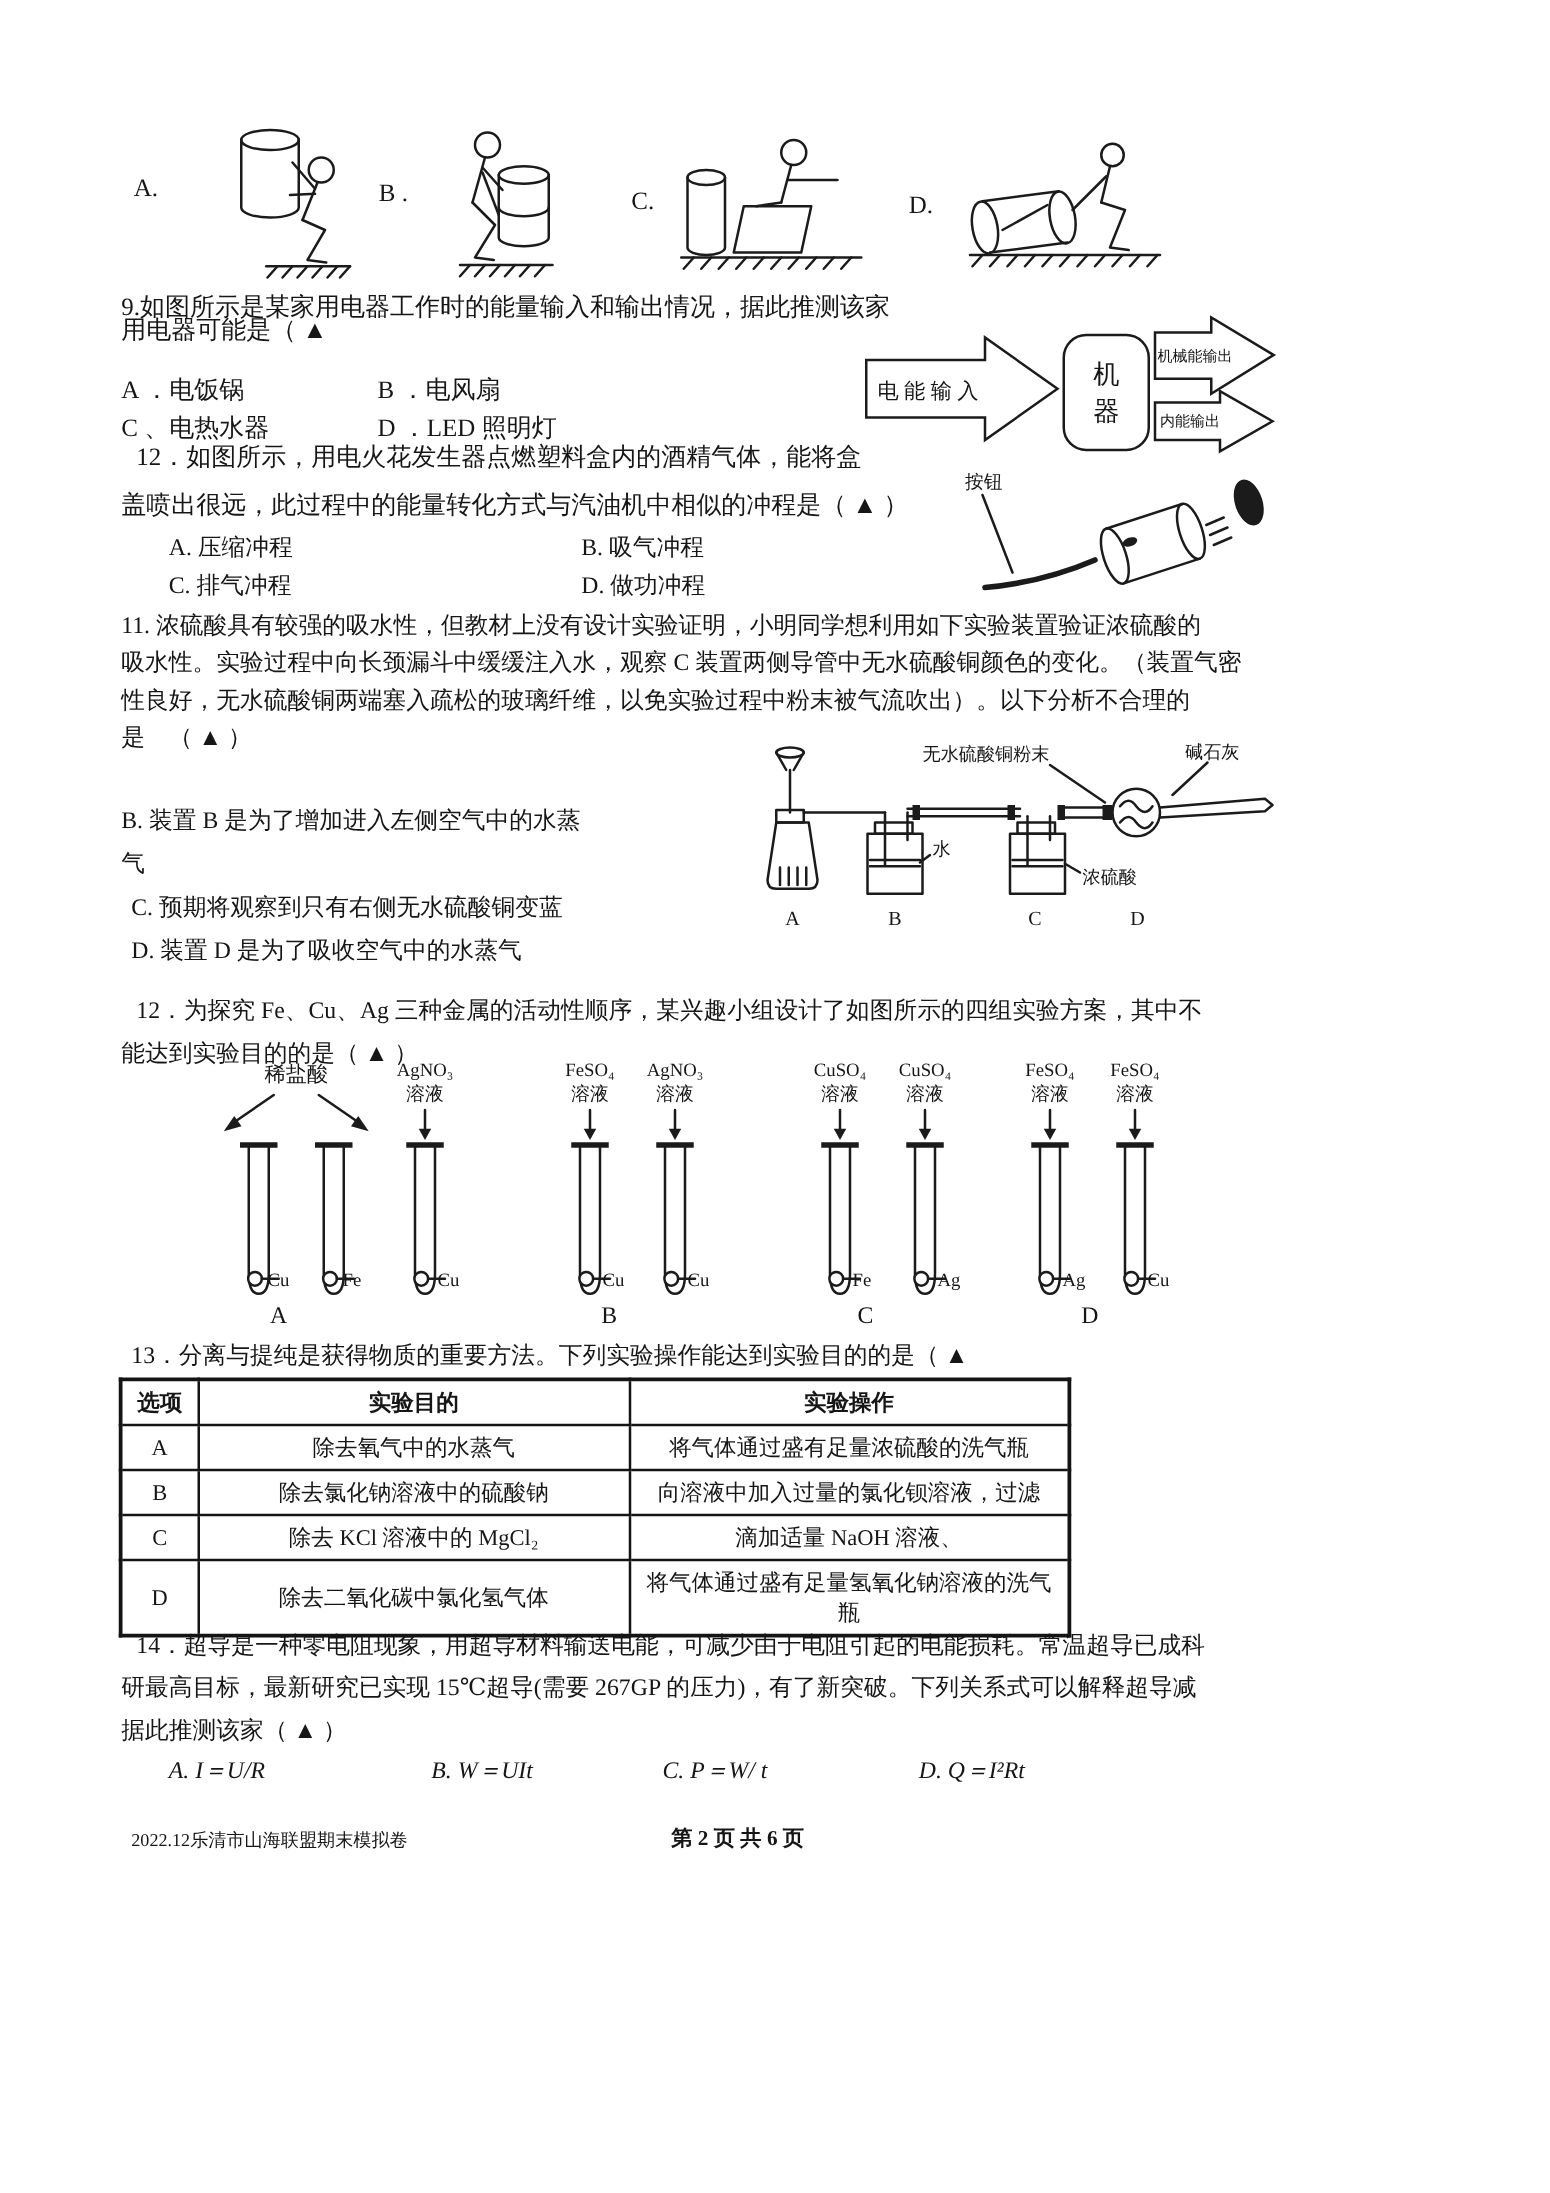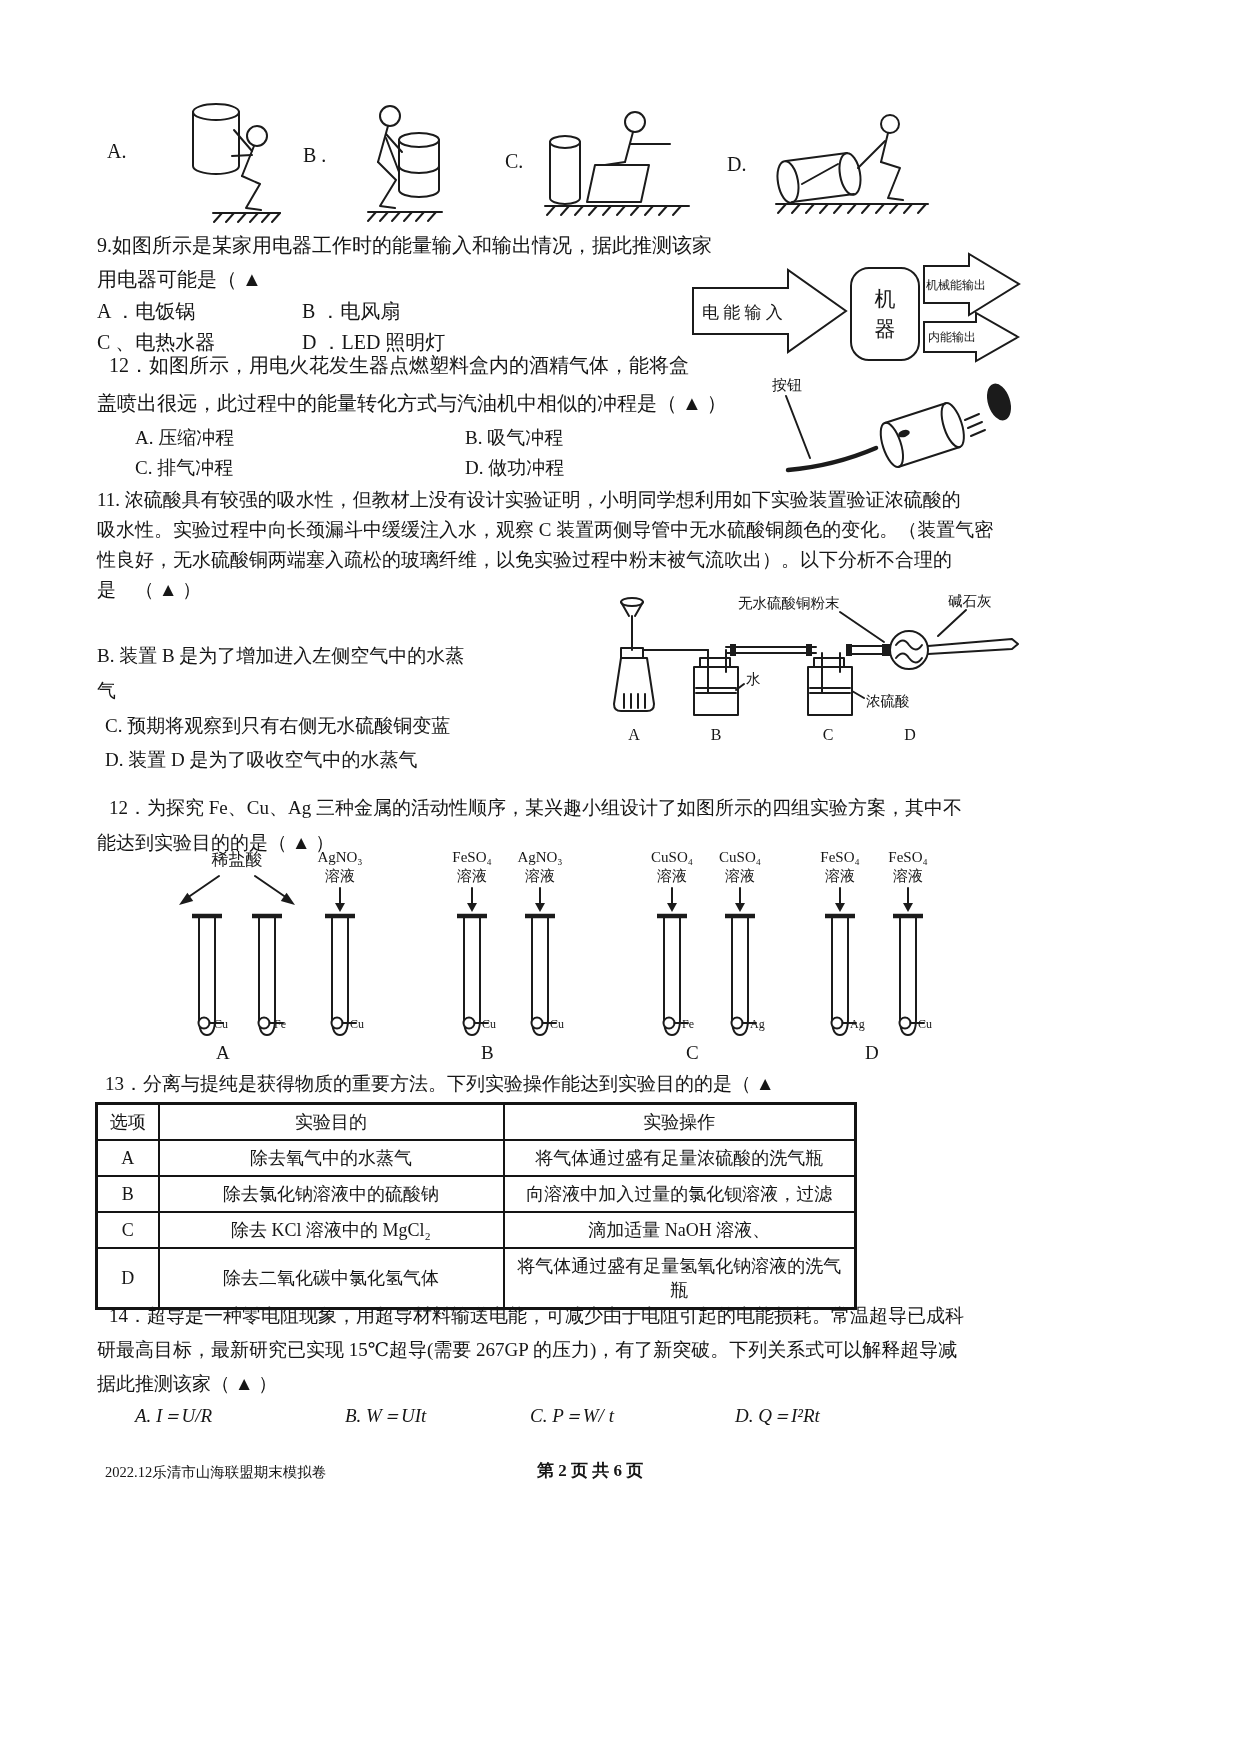--- a/index.html
+++ b/index.html
@@ -12,32 +12,32 @@
   svg .ln{stroke:#1b1b1b;stroke-width:2;fill:none;stroke-linecap:round;stroke-linejoin:round;}
   svg .thick{stroke:#1b1b1b;stroke-width:4.5;fill:none;stroke-linecap:butt;}
   svg .fil{fill:#1b1b1b;stroke:none;}
   svg .wh{fill:#ffffff;stroke:#1b1b1b;stroke-width:2;}
   svg text{fill:#161616;font-family:"Liberation Serif","DejaVu Serif",serif;}
   
   .tubefig{position:absolute;left:140px;top:848px;width:980px;height:222px;}
   .tube-unit{position:absolute;top:0;width:70px;display:flex;flex-direction:column;align-items:center;}
   .reagent{height:40px;font-size:15px;line-height:19px;text-align:center;}
   .reagent span{display:block;}
-  .metal{position:absolute;font-size:12px;top:169px;left:45px;}
+  .metal{position:absolute;font-size:15px;top:169px;left:45px;}
   .grp-letter{position:absolute;top:194px;font-size:19px;}
   .hcl-group{position:absolute;left:17px;top:0;width:160px;}
   .hcl-label{height:26px;font-size:17px;text-align:center;}
   .pair-tubes{position:absolute;left:32px;top:64px;display:flex;gap:24px;}
   .pair-tubes svg{position:static;}
   .tube-unit svg{position:static;}
   
   .q13-table{position:absolute;left:95px;top:1102px;width:762px;border-collapse:collapse;
              border:3px solid #141414;font-size:18px;text-align:center;}
   .q13-table th,.q13-table td{border:2px solid #141414;padding:5px 4px;}
-  .q13-table th{font-weight:normal;}
+  .q13-table th{font-weight:bold;}
   .footer-left{position:absolute;left:105px;top:1463px;font-size:14.5px;}
   .footer-page{position:absolute;left:537px;top:1459px;font-size:17px;font-weight:bold;}
 </style>
 </head>
 <body>
 
 <div class="page">
 
   <span class="t f20" style="left:107px;top:140px;">A.</span>
   <svg style="left:168px;top:96px;" width="140" height="128" viewBox="0 0 140 128">
@@ -87,21 +87,21 @@
     <path class="ln" d="M40,76 L76,56"></path>
     <circle class="ln" cx="128" cy="16" r="9"></circle>
     <path class="ln" d="M126,25 L119,54"></path>
     <path class="ln" d="M123,33 L96,60"></path>
     <path class="ln" d="M119,54 L138,60 L126,90 L141,92"></path>
     <path class="ln" d="M14,96 H166"></path>
     <path class="ln" d="M24,96 l-8,9 M38,96 l-8,9 M52,96 l-8,9 M66,96 l-8,9 M80,96 l-8,9 M94,96 l-8,9 M108,96 l-8,9 M122,96 l-8,9 M136,96 l-8,9 M150,96 l-8,9 M164,96 l-8,9"></path>
   </svg>
 
   <span class="t f20" style="left:97px;top:232px;">9.如图所示是某家用电器工作时的能量输入和输出情况，据此推测该家</span>
-  <span class="t f20" style="left:97px;top:266px;">用电器可能是（ ▲</span>
+  <span class="t f20" style="left:97px;top:250px;">用电器可能是（ ▲</span>
   <span class="t f20" style="left:97px;top:298px;">A ．电饭锅</span>
   <span class="t f20" style="left:302px;top:298px;">B ．电风扇</span>
   <span class="t f20" style="left:97px;top:329px;">C 、电热水器</span>
   <span class="t f20" style="left:302px;top:329px;">D ．LED 照明灯</span>
 
   <svg style="left:688px;top:238px;" width="332" height="128" viewBox="0 0 332 128">
     <polygon class="wh" points="5,50 100,50 100,32 158,73 100,114 100,96 5,96"></polygon>
     <text x="14" y="80" font-size="17">电 能 输 入</text>
     <rect class="wh" x="163" y="30" width="68" height="92" rx="18"></rect>
     <text x="197" y="68" font-size="21" text-anchor="middle">机</text>

